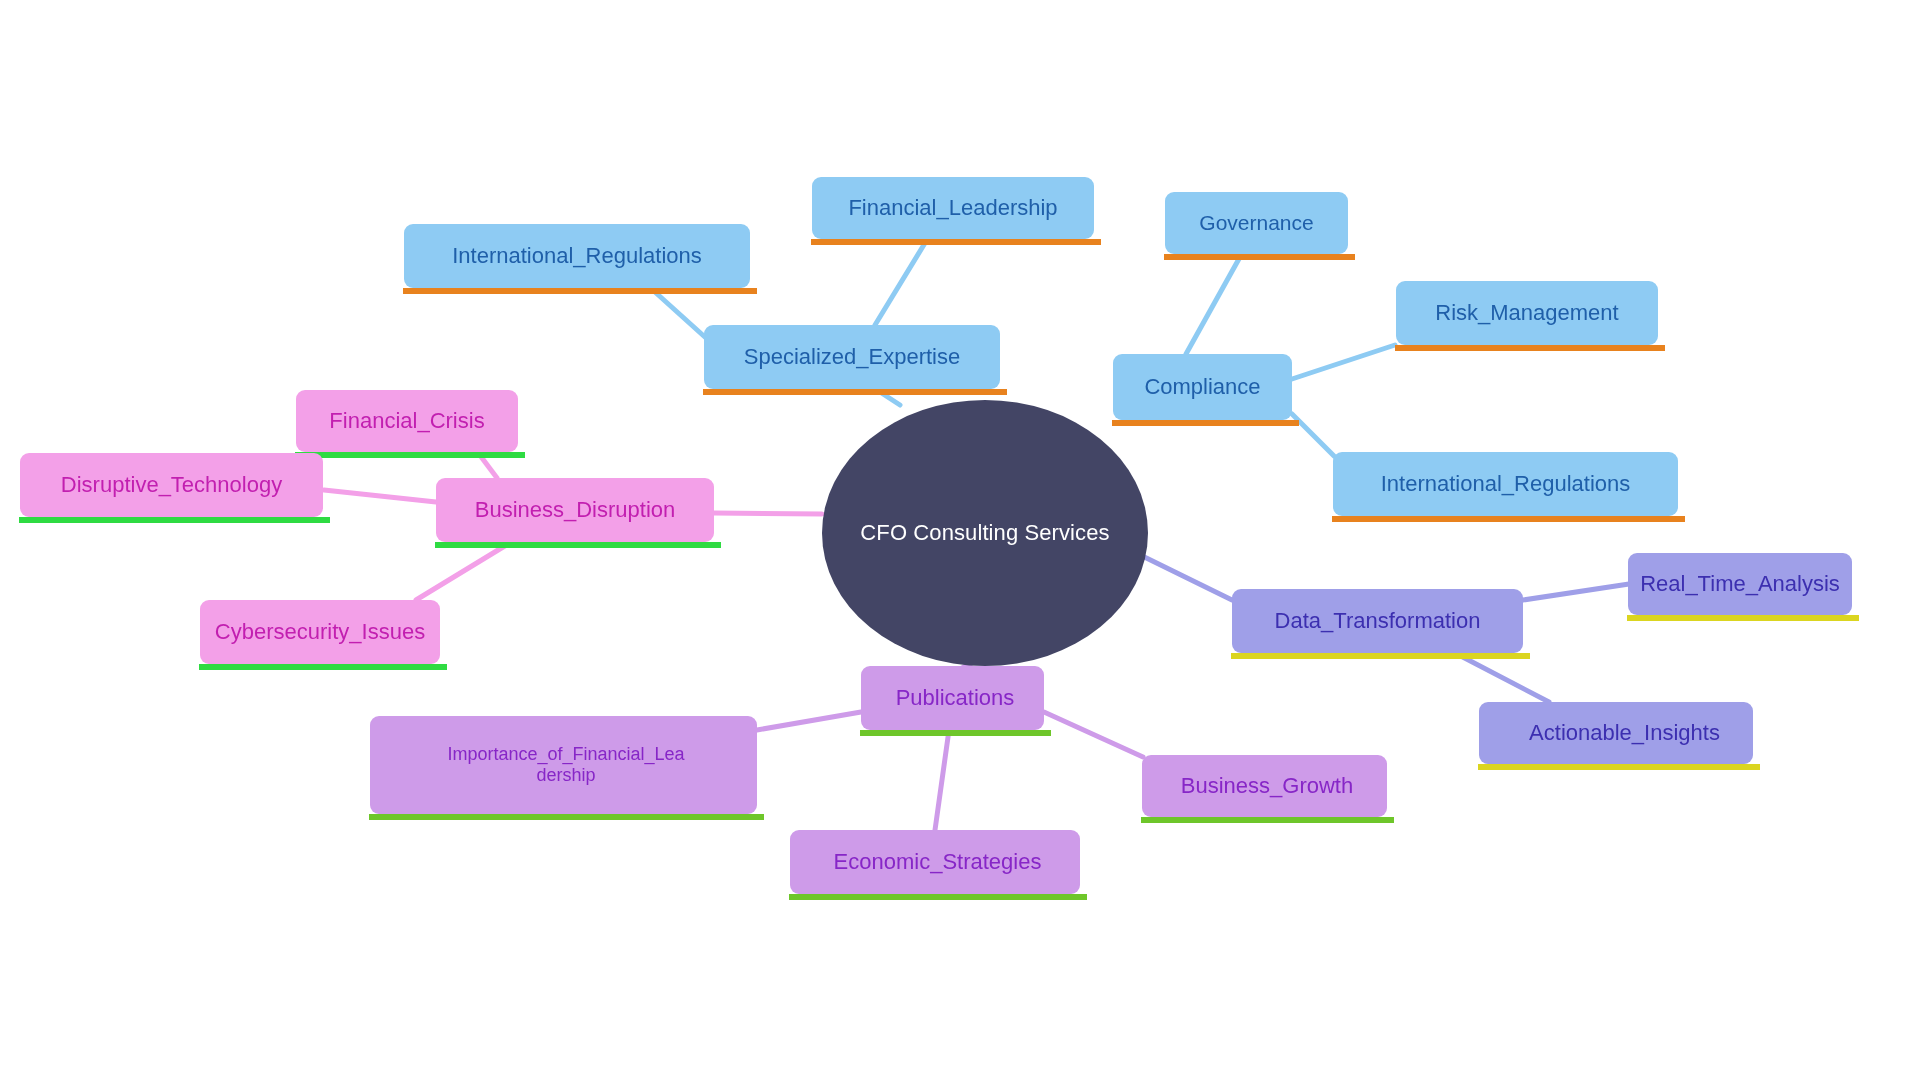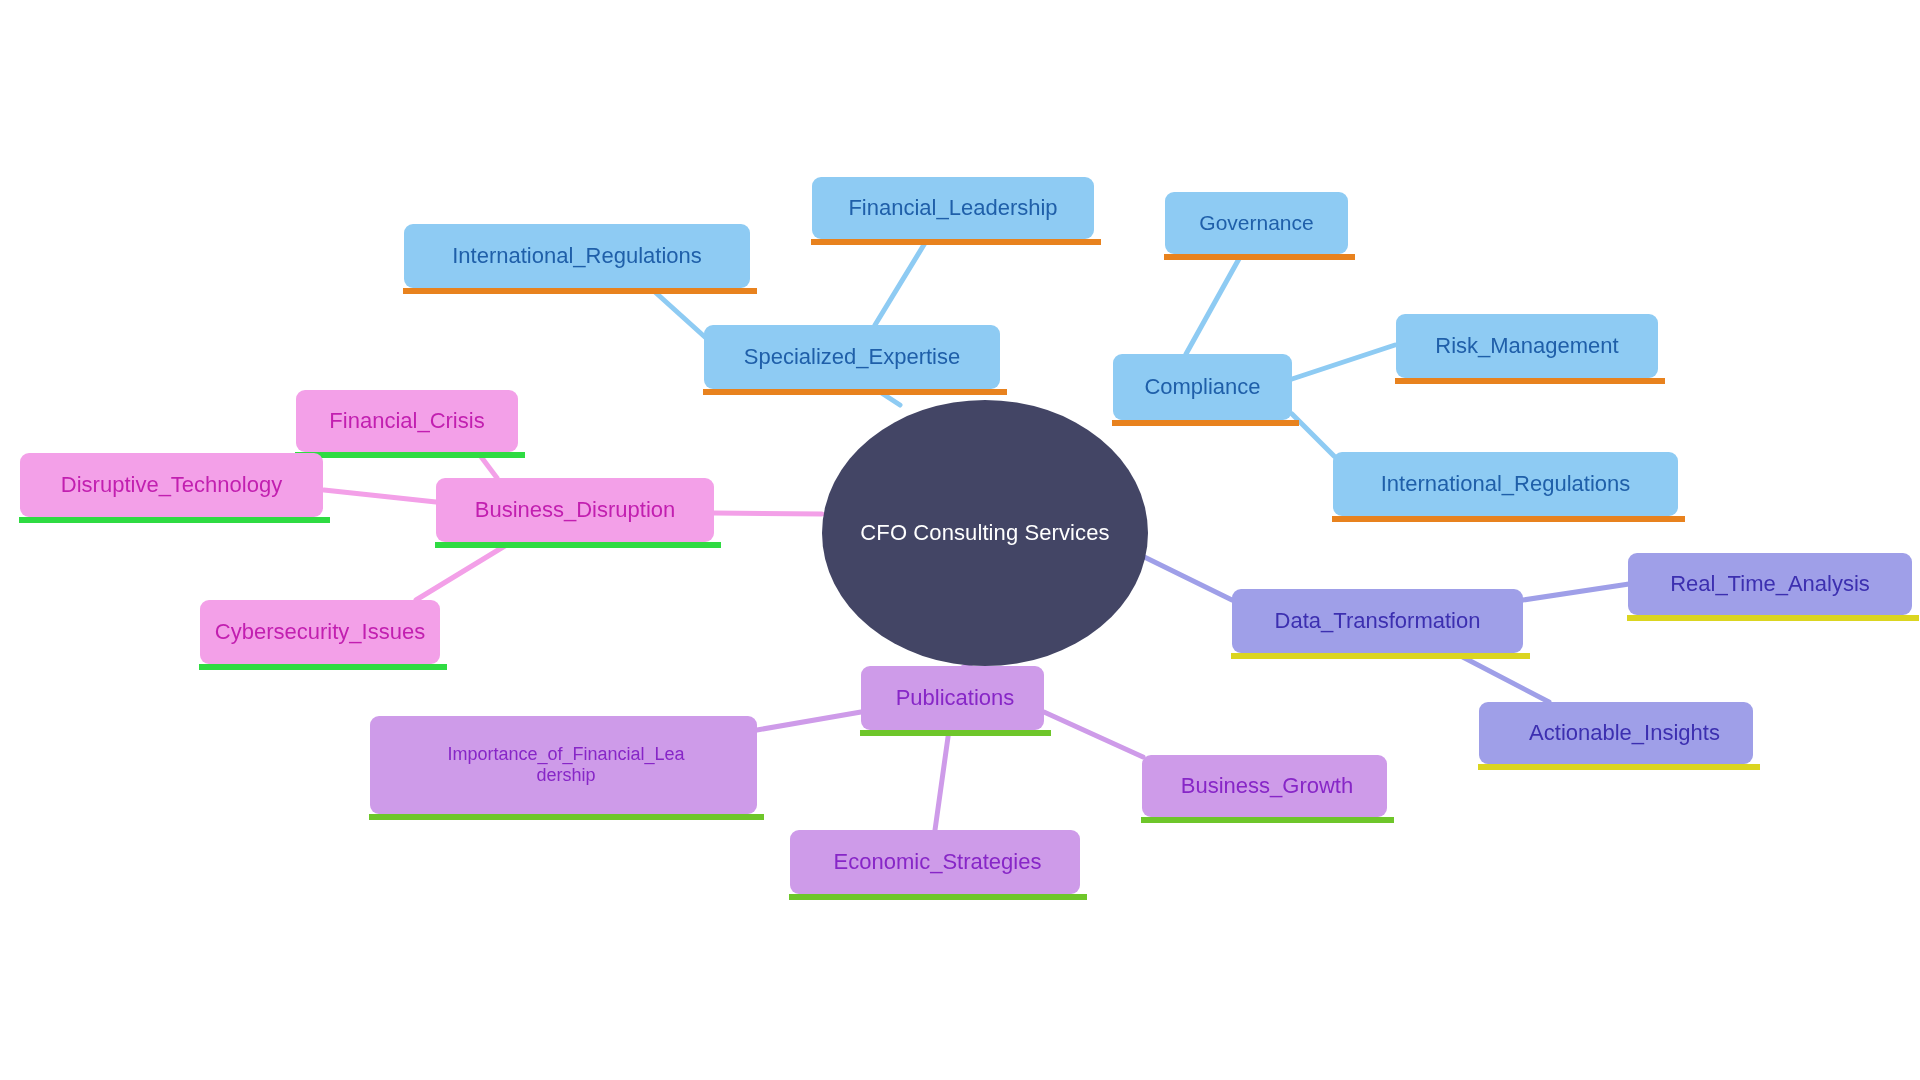--- a/index.html
+++ b/index.html
@@ -86,24 +86,24 @@
       <line x1="436" y1="502" x2="324" y2="490" stroke="#f3a0e8" stroke-width="5" stroke-linecap="round"></line>
       <line x1="508" y1="544" x2="416" y2="600" stroke="#f3a0e8" stroke-width="5" stroke-linecap="round"></line>
     </svg>
   <div id="node-layer">
       <div class="node root" style="left: 822px; top: 400px; width: 326px; height: 266px; background: rgb(67, 69, 101); color: rgb(255, 255, 255);"><span>CFO Consulting Services</span></div>
       <div class="node underlined theme-blue branch" style="left: 704px; top: 325px; width: 296px; height: 64px; font-size: 22px; --ul: #e8821e;"><span>Specialized_Expertise</span></div>
       <div class="node underlined theme-blue leaf" style="left: 812px; top: 177px; width: 282px; height: 62px; font-size: 22px; --ul: #e8821e;"><span>Financial_Leadership</span></div>
       <div class="node underlined theme-blue leaf" style="left: 404px; top: 224px; width: 346px; height: 64px; font-size: 22px; --ul: #e8821e;"><span>International_Regulations</span></div>
       <div class="node underlined theme-blue branch" style="left: 1113px; top: 354px; width: 179px; height: 66px; font-size: 22px; --ul: #e8821e;"><span>Compliance</span></div>
       <div class="node underlined theme-blue leaf" style="left: 1165px; top: 192px; width: 183px; height: 62px; font-size: 21px; padding-left: 10px; --ul: #e8821e;"><span>Governance</span></div>
-      <div class="node underlined theme-blue leaf" style="left: 1396px; top: 281px; width: 262px; height: 64px; font-size: 22px; margin-top: 33px; --ul: #e8821e;"><span>Risk_Management</span></div>
+      <div class="node underlined theme-blue leaf" style="left: 1396px; top: 281px; width: 262px; height: 64px; font-size: 22px; --ul: #e8821e;"><span>Risk_Management</span></div>
       <div class="node underlined theme-blue leaf" style="left: 1333px; top: 452px; width: 345px; height: 64px; font-size: 22px; --ul: #e8821e;"><span>International_Regulations</span></div>
       <div class="node underlined theme-peri branch" style="left: 1232px; top: 589px; width: 291px; height: 64px; font-size: 22px; --ul: #dbd520;"><span>Data_Transformation</span></div>
-      <div class="node underlined theme-peri leaf" style="left: 1628px; top: 553px; width: 284px; height: 62px; font-size: 22px; --ul: #dbd520;"><span>Real_Time_Analysis</span></div>
+      <div class="node underlined theme-peri leaf" style="left: 1628px; top: 553px; width: 224px; height: 62px; font-size: 22px; --ul: #dbd520;"><span>Real_Time_Analysis</span></div>
       <div class="node underlined theme-peri leaf" style="left: 1479px; top: 702px; width: 274px; height: 62px; font-size: 22px; padding-left: 27px; --ul: #dbd520;"><span>Actionable_Insights</span></div>
       <div class="node underlined theme-orchid branch" style="left: 861px; top: 666px; width: 183px; height: 64px; font-size: 22px; --ul: #6ec62a;"><span>Publications</span></div>
       <div class="node underlined theme-orchid leaf" style="left: 370px; top: 716px; width: 387px; height: 98px; font-size: 18px; align-items: center; --ul: #6ec62a;"><span>Importance_of_Financial_Lea
 dership</span></div>
       <div class="node underlined theme-orchid leaf" style="left: 790px; top: 830px; width: 290px; height: 64px; font-size: 22px; --ul: #6ec62a;"><span>Economic_Strategies</span></div>
       <div class="node underlined theme-orchid leaf" style="left: 1142px; top: 755px; width: 245px; height: 62px; font-size: 22px; --ul: #6ec62a;"><span>Business_Growth</span></div>
       <div class="node underlined theme-pink branch" style="left: 436px; top: 478px; width: 278px; height: 64px; font-size: 22px; --ul: #2fdb42;"><span>Business_Disruption</span></div>
       <div class="node underlined theme-pink leaf" style="left: 296px; top: 352px; width: 222px; height: 62px; font-size: 22px; margin-top: 38px; --ul: #2fdb42;"><span>Financial_Crisis</span></div>
       <div class="node underlined theme-pink leaf" style="left: 20px; top: 453px; width: 303px; height: 64px; font-size: 22px; --ul: #2fdb42;"><span>Disruptive_Technology</span></div>
       <div class="node underlined theme-pink leaf" style="left: 200px; top: 600px; width: 240px; height: 64px; font-size: 22px; --ul: #2fdb42;"><span>Cybersecurity_Issues</span></div>

